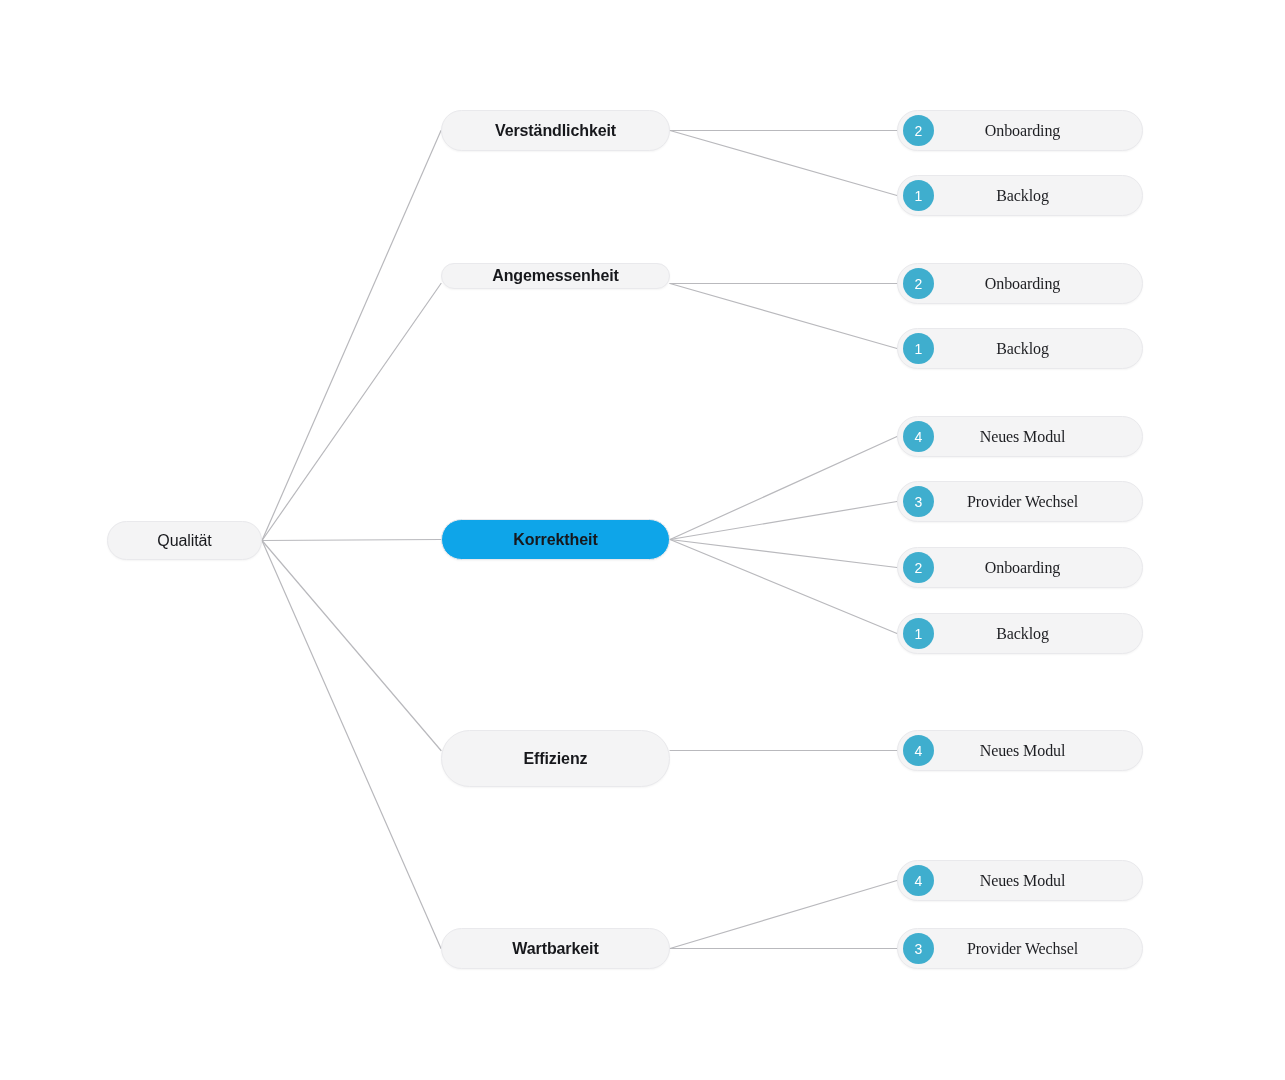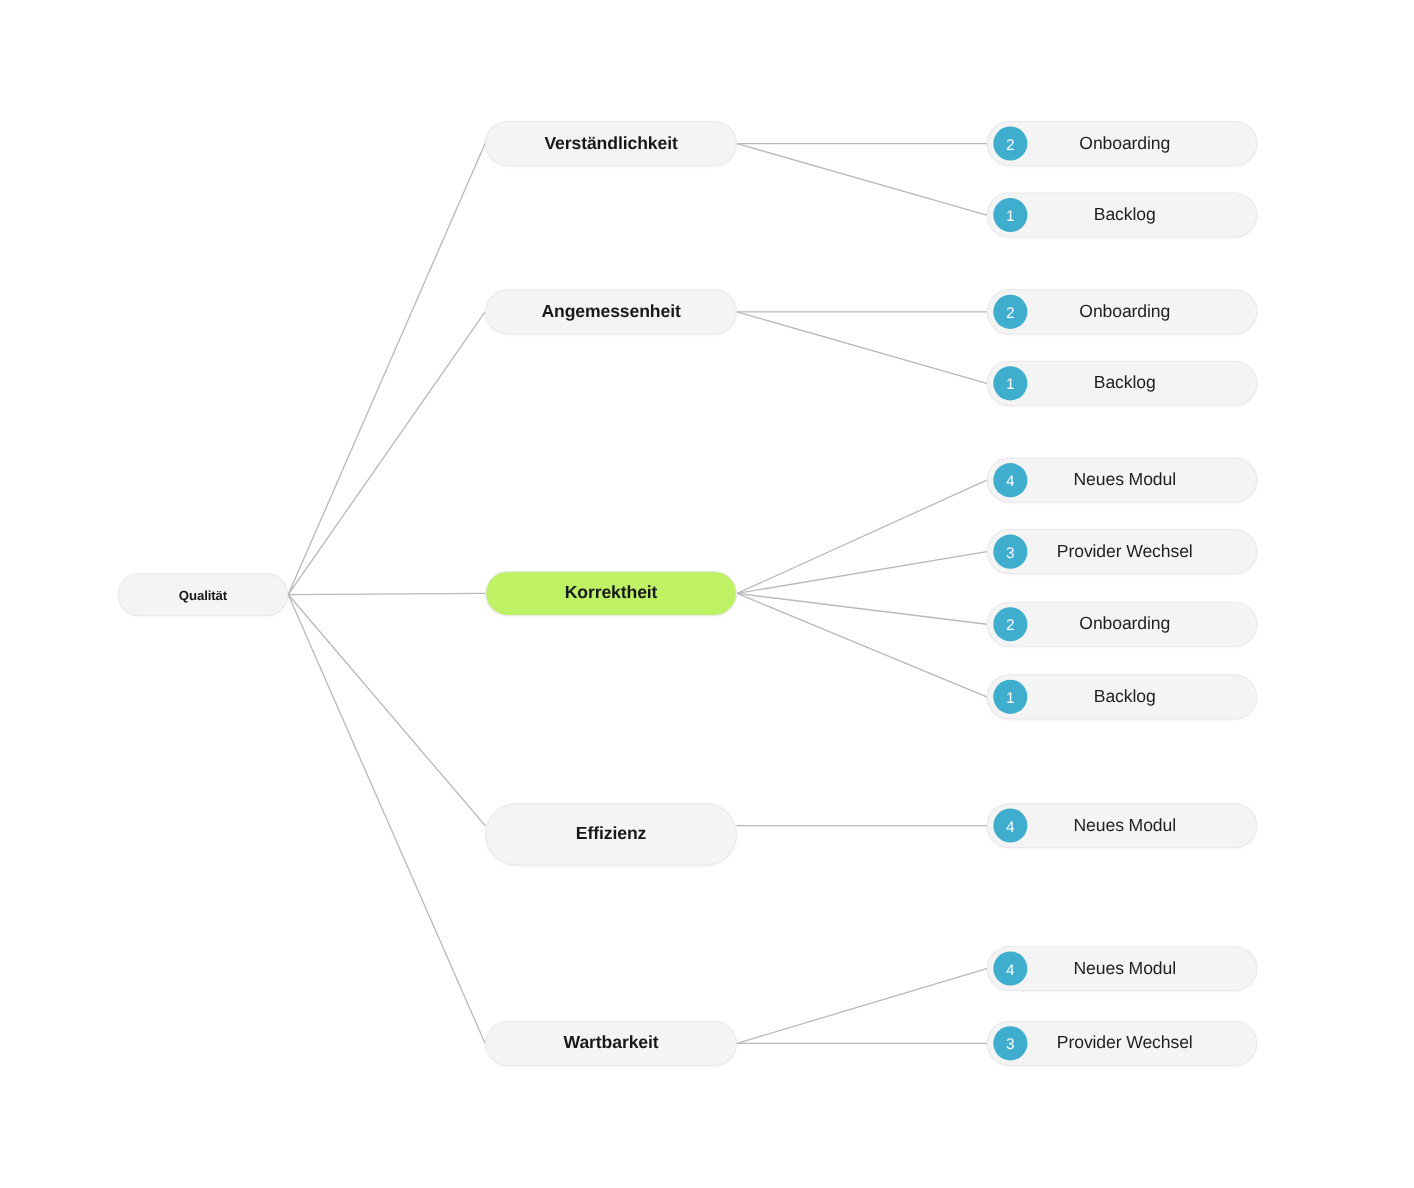--- a/index.html
+++ b/index.html
@@ -35,22 +35,22 @@
     border-radius: 999px;
     background: #f4f4f5;
     border: 1px solid #e9e9ec;
     box-shadow: 0 1px 2px rgba(0,0,0,0.045);
   }
   .node-root {
     justify-content: center;
     height: 39px;
   }
   .node-root .node-label {
-    font-size: 12px;
-    font-weight: 700;
+    font-size: 16px;
+    font-weight: 400;
     color: #17181c;
     letter-spacing: -0.1px;
   }
   .node-branch {
     justify-content: center;
     height: 41px;
   }
   .node-branch .node-label {
     font-size: 16px;
     font-weight: 700;
@@ -76,20 +76,21 @@
     line-height: 1;
   }
   .node-leaf .node-label {
     flex: 1 1 auto;
     text-align: center;
     font-size: 16px;
     font-weight: 400;
     color: #1d1e22;
     letter-spacing: -0.1px;
     padding-right: 26px;
+    font-family: Liberation Serif, serif;
   }
 </style>
 </head>
 <body>
 
 <div id="canvas" style="width: 1285px; height: 1080px; background: rgb(255, 255, 255);">
   <svg id="edge-layer" viewBox="0 0 1285 1080" xmlns="http://www.w3.org/2000/svg" width="1285" height="1080">
       <line x1="262" y1="540.5" x2="441" y2="130.5" stroke="#b9b9bd" stroke-width="1.2" stroke-linecap="round"></line>
       <line x1="670" y1="130.5" x2="897" y2="130.5" stroke="#b9b9bd" stroke-width="1.2" stroke-linecap="round"></line>
       <line x1="670" y1="130.5" x2="897" y2="195.5" stroke="#b9b9bd" stroke-width="1.2" stroke-linecap="round"></line>
@@ -115,32 +116,32 @@
         <span class="node-label" style="color: rgb(23, 24, 28);">Verständlichkeit</span>
       </div>
       <div class="node node-leaf" style="left: 897px; top: 110px; width: 246px; height: 41px; background: rgb(244, 244, 245); border-color: rgb(233, 233, 236);">
         <span class="badge" style="background: rgb(63, 174, 206); color: rgb(255, 255, 255);">2</span>
         <span class="node-label">Onboarding</span>
       </div>
       <div class="node node-leaf" style="left: 897px; top: 175px; width: 246px; height: 41px; background: rgb(244, 244, 245); border-color: rgb(233, 233, 236);">
         <span class="badge" style="background: rgb(63, 174, 206); color: rgb(255, 255, 255);">1</span>
         <span class="node-label">Backlog</span>
       </div>
-      <div class="node node-branch" style="left: 441px; top: 263px; width: 229px; height: 41px; background: rgb(244, 244, 245); border-color: rgb(233, 233, 236);">
+      <div class="node node-branch" style="left: 441px; top: 263px; width: 229px; height: 26px; background: rgb(244, 244, 245); border-color: rgb(233, 233, 236);">
         <span class="node-label" style="color: rgb(23, 24, 28);">Angemessenheit</span>
       </div>
       <div class="node node-leaf" style="left: 897px; top: 263px; width: 246px; height: 41px; background: rgb(244, 244, 245); border-color: rgb(233, 233, 236);">
         <span class="badge" style="background: rgb(63, 174, 206); color: rgb(255, 255, 255);">2</span>
         <span class="node-label">Onboarding</span>
       </div>
       <div class="node node-leaf" style="left: 897px; top: 328px; width: 246px; height: 41px; background: rgb(244, 244, 245); border-color: rgb(233, 233, 236);">
         <span class="badge" style="background: rgb(63, 174, 206); color: rgb(255, 255, 255);">1</span>
         <span class="node-label">Backlog</span>
       </div>
-      <div class="node node-branch" style="left: 441px; top: 519px; width: 229px; height: 41px; background: #bef264; border-color: rgb(233, 233, 236);">
+      <div class="node node-branch" style="left: 441px; top: 519px; width: 229px; height: 41px; background: #0ea5e9; border-color: rgb(233, 233, 236);">
         <span class="node-label" style="color: rgb(23, 24, 28);">Korrektheit</span>
       </div>
       <div class="node node-leaf" style="left: 897px; top: 416px; width: 246px; height: 41px; background: rgb(244, 244, 245); border-color: rgb(233, 233, 236);">
         <span class="badge" style="background: rgb(63, 174, 206); color: rgb(255, 255, 255);">4</span>
         <span class="node-label">Neues Modul</span>
       </div>
       <div class="node node-leaf" style="left: 897px; top: 481px; width: 246px; height: 41px; background: rgb(244, 244, 245); border-color: rgb(233, 233, 236);">
         <span class="badge" style="background: rgb(63, 174, 206); color: rgb(255, 255, 255);">3</span>
         <span class="node-label">Provider Wechsel</span>
       </div>

